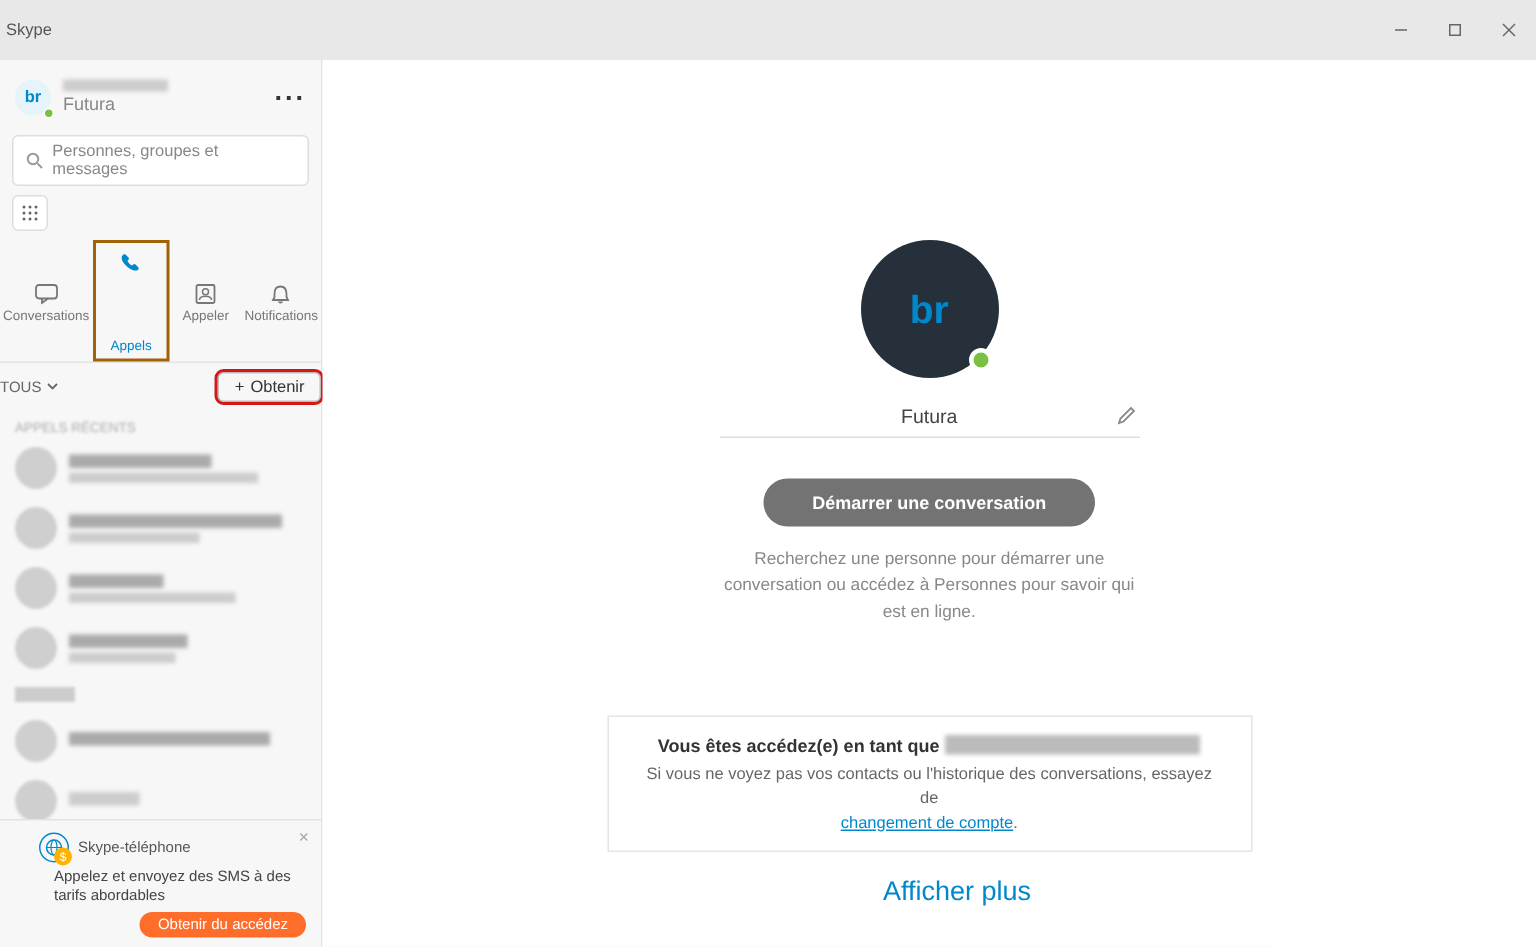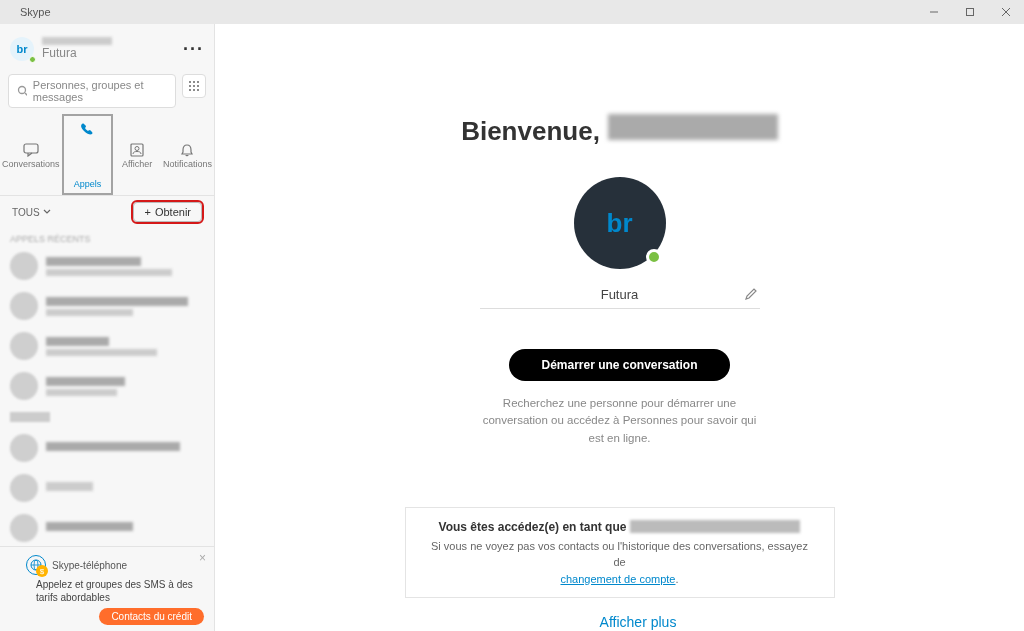--- a/index.html
+++ b/index.html
@@ -1,35 +1,35 @@
 <!DOCTYPE html>
 <html><head>
 <meta charset="utf-8">
 <style>
 * { box-sizing: border-box; margin: 0; padding: 0; font-family: "Segoe UI", Arial, sans-serif; }
 body { width: 1024px; height: 631px; background: #f1f1f1; overflow: hidden; display: flex; flex-direction: column; }
-.titlebar { height: 24px; background: #e8e8e8; display: flex; align-items: center; padding-left: 20px; font-size: 11px; color: #555; }
+.titlebar { height: 40px; background: #e8e8e8; display: flex; align-items: center; padding-left: 4px; font-size: 11px; color: #555; }
 .titlebar .wctrls { margin-left: auto; display: flex; }
 .titlebar .wctrls > div { width: 36px; height: 24px; display: flex; align-items: center; justify-content: center; font-size: 13px; color: #666; }
 .app { flex: 1; display: flex; min-height: 0; }
 .sidebar { width: 215px; background: #f7f7f7; border-right: 1px solid #e3e3e3; display: flex; flex-direction: column; min-height: 0; }
 .userbar { height: 50px; display: flex; align-items: center; padding: 0 10px; gap: 8px; }
 .avatar-sm { width: 24px; height: 24px; border-radius: 50%; background: #e5f3fb; color: #0088cc; font-size: 11px; font-weight: bold; display: flex; align-items: center; justify-content: center; position: relative; }
 .status-dot { width: 7px; height: 7px; border-radius: 50%; background: #7bc043; border: 1.5px solid #fff; position: absolute; right: -2px; bottom: -2px; }
 .userinfo { flex: 1; font-size: 12px; color: #888; line-height: 1.1; }
 .userinfo .blurline { width: 70px; height: 8px; background: #ccc; filter: blur(1.5px); margin-bottom: 2px; }
 .more-dots { font-size: 18px; font-weight: bold; color: #333; letter-spacing: 1px; cursor: pointer; }
-.searchrow { display: flex; gap: 6px; padding: 0 8px 6px 8px; }
+.searchrow { display: flex; gap: 6px; padding: 0 8px 6px 8px; flex-direction: column; }
 .searchbox { flex: 1; display: flex; align-items: center; gap: 6px; background: #fff; border: 1px solid #ddd; border-radius: 4px; padding: 4px 8px; font-size: 11px; color: #888; }
 .dialpad-btn { width: 24px; height: 24px; display: flex; align-items: center; justify-content: center; border: 1px solid #ddd; border-radius: 4px; background: #fff; font-size: 12px; color: #666; }
 .tabs { display: flex; border-bottom: 1px solid #e3e3e3; }
 .tab { flex: 1; display: flex; flex-direction: column; align-items: center; justify-content: center; padding: 6px 2px 4px 2px; font-size: 9px; color: #777; gap: 2px; cursor: pointer; }
-.tab.active { color: #0088cc; border: 2px solid #a3a3a3; gap: 43px; }
+.tab.active { color: #0088cc; border: 2px solid #a16207; gap: 43px; }
 .tab .ticon { font-size: 15px; }
-.filterrow { display: flex; align-items: center; padding: 6px 12px; }
+.filterrow { display: flex; align-items: center; padding: 6px 0; }
 .filterlabel { font-size: 10px; color: #666; display: flex; align-items: center; gap: 3px; }
 .appeler-btn { margin-left: auto; border: 1px solid #bbb; border-radius: 4px; padding: 3px 10px; font-size: 11px; color: #333; display: flex; align-items: center; gap: 4px; cursor: pointer; outline: 2px solid #d41818; }
 .section-header { font-size: 9px; color: #aaa; padding: 6px 10px 2px 10px; filter: blur(1px); }
 .contact-list { flex: 1; overflow: hidden; }
 .contact-item { display: flex; align-items: center; gap: 8px; padding: 6px 10px; }
 .contact-item .cavatar { width: 28px; height: 28px; border-radius: 50%; background: #cfcfcf; filter: blur(1px); }
 .contact-item .ctext { flex: 1; }
 .contact-item .cname { height: 9px; background: #aaa; filter: blur(1.5px); margin-bottom: 3px; }
 .contact-item .csub { height: 7px; background: #ccc; filter: blur(1.5px); }
 .promo { border-top: 1px solid #e3e3e3; padding: 8px 10px 6px 10px; font-size: 10px; position: relative; }
@@ -40,28 +40,28 @@
 .promo-body { font-size: 10px; color: #444; line-height: 1.3; margin: 3px 0 0 26px; }
 .promo-close { position: absolute; top: 4px; right: 8px; color: #aaa; font-size: 12px; cursor: pointer; }
 .credit-btn { background: #ff6d2b; color: #fff; border-radius: 12px; padding: 3px 12px; font-size: 10px; float: right; margin-top: 4px; cursor: pointer; }
 .main { flex: 1; background: #fff; display: flex; flex-direction: column; align-items: center; padding-top: 90px; min-width: 0; }
 .welcome { font-size: 26px; font-weight: bold; color: #333; display: flex; align-items: baseline; gap: 8px; }
 .welcome .blurname { display: inline-block; width: 170px; height: 26px; background: #aaa; filter: blur(2px); }
 .big-avatar { margin-top: 30px; width: 92px; height: 92px; border-radius: 50%; background: #26303a; color: #0088cc; font-size: 26px; font-weight: bold; display: flex; align-items: center; justify-content: center; position: relative; }
 .big-avatar .status-dot-lg { width: 16px; height: 16px; border-radius: 50%; background: #7bc043; border: 3px solid #fff; position: absolute; right: 4px; bottom: 4px; }
 .name-row { margin-top: 18px; width: 280px; border-bottom: 1px solid #ddd; padding-bottom: 6px; display: flex; align-items: center; justify-content: center; position: relative; font-size: 13px; color: #444; }
 .name-row .pencil { position: absolute; right: 2px; top: 0; color: #888; cursor: pointer; }
-.start-btn { margin-top: 40px; background: #000000; color: #fff; font-size: 12px; font-weight: 600; padding: 9px 32px; border-radius: 18px; cursor: pointer; }
+.start-btn { margin-top: 27px; background: #737373; color: #fff; font-size: 12px; font-weight: 600; padding: 9px 32px; border-radius: 18px; cursor: pointer; }
 .hint { margin-top: 14px; font-size: 11.5px; color: #888; text-align: center; line-height: 1.5; max-width: 290px; }
 .account-box { margin-top: 60px; width: 430px; border: 1px solid #e4e4e4; padding: 12px 18px 10px 18px; text-align: center; font-size: 12px; }
 .account-box .line1 { color: #333; font-weight: 600; display: flex; align-items: center; justify-content: center; gap: 4px; }
 .account-box .line1 .blur-user { width: 170px; height: 13px; background: #bbb; filter: blur(1.5px); }
 .account-box .line2 { color: #666; margin-top: 4px; line-height: 1.5; font-size: 11px; }
 .account-box a { color: #0088cc; text-decoration: underline; cursor: pointer; }
-.show-more { color: #0088cc; font-size: 14px; margin-top: 16px; cursor: pointer; margin-left: 37px; }
+.show-more { color: #0088cc; font-size: 18px; margin-top: 16px; cursor: pointer; margin-left: 37px; }
 svg { display: block; }
 </style>
 </head>
 <body>
 
 <div class="titlebar">
   <span>Skype</span>
   <div class="wctrls">
     <div>
       <svg width="10" height="10">
@@ -132,21 +132,21 @@
             <path d="M3 2 C3 2 4 1 5 2 L7 4 C7 5 6 6 6 6 C6 6 7 8 9 9 C9 9 10 8 11 8 L13 10 C14 11 13 12 13 12 C13 12 10 14 5 9 C0 4 3 2 3 2 Z" fill="#0088cc"></path>
           </svg>
         <span>Appels</span>
       </div>
       <div class="tab">
         <svg width="16" height="14" class="ticon">
             <rect x="2" y="1" width="12" height="12" rx="1" fill="none" stroke="#777" stroke-width="1.2"></rect>
             <circle cx="8" cy="5.5" r="2" fill="none" stroke="#777" stroke-width="1"></circle>
             <path d="M4 11 C4 9 6 8.5 8 8.5 C10 8.5 12 9 12 11" fill="none" stroke="#777" stroke-width="1"></path>
           </svg>
-        <span>Afficher</span>
+        <span>Appeler</span>
       </div>
       <div class="tab">
         <svg width="16" height="14" class="ticon">
             <path d="M8 2 C5 2 4 4 4 7 L4 9 L3 11 L13 11 L12 9 L12 7 C12 4 11 2 8 2 Z M7 12 C7 13 9 13 9 12" fill="none" stroke="#777" stroke-width="1.2"></path>
           </svg>
         <span>Notifications</span>
       </div>
     </div>
 
     <div class="filterrow">
@@ -226,30 +226,26 @@
       <div class="promo-head">
         <div class="promo-icon">
           <svg width="12" height="12">
               <circle cx="6" cy="6" r="5" fill="none" stroke="#0088cc" stroke-width="1"></circle>
               <ellipse cx="6" cy="6" rx="2" ry="5" fill="none" stroke="#0088cc" stroke-width="0.8"></ellipse>
               <line x1="1" y1="6" x2="11" y2="6" stroke="#0088cc" stroke-width="0.8"></line>
             </svg>
         </div>
         <div class="promo-title">Skype-téléphone</div>
       </div>
-      <div class="promo-body">Appelez et groupes des SMS à des tarifs abordables</div>
-      <div class="credit-btn">Contacts du crédit</div>
+      <div class="promo-body">Appelez et envoyez des SMS à des tarifs abordables</div>
+      <div class="credit-btn">Obtenir du accédez</div>
     </div>
   </div>
 
   <div class="main">
-    <div class="welcome">
-      <span>Bienvenue,</span>
-      <span class="blurname"></span>
-    </div>
 
     <div class="big-avatar">
       <span>br</span>
       <span class="status-dot-lg"></span>
     </div>
 
     <div class="name-row">
       <span>Futura</span>
       <span class="pencil">
         <svg width="14" height="14">

